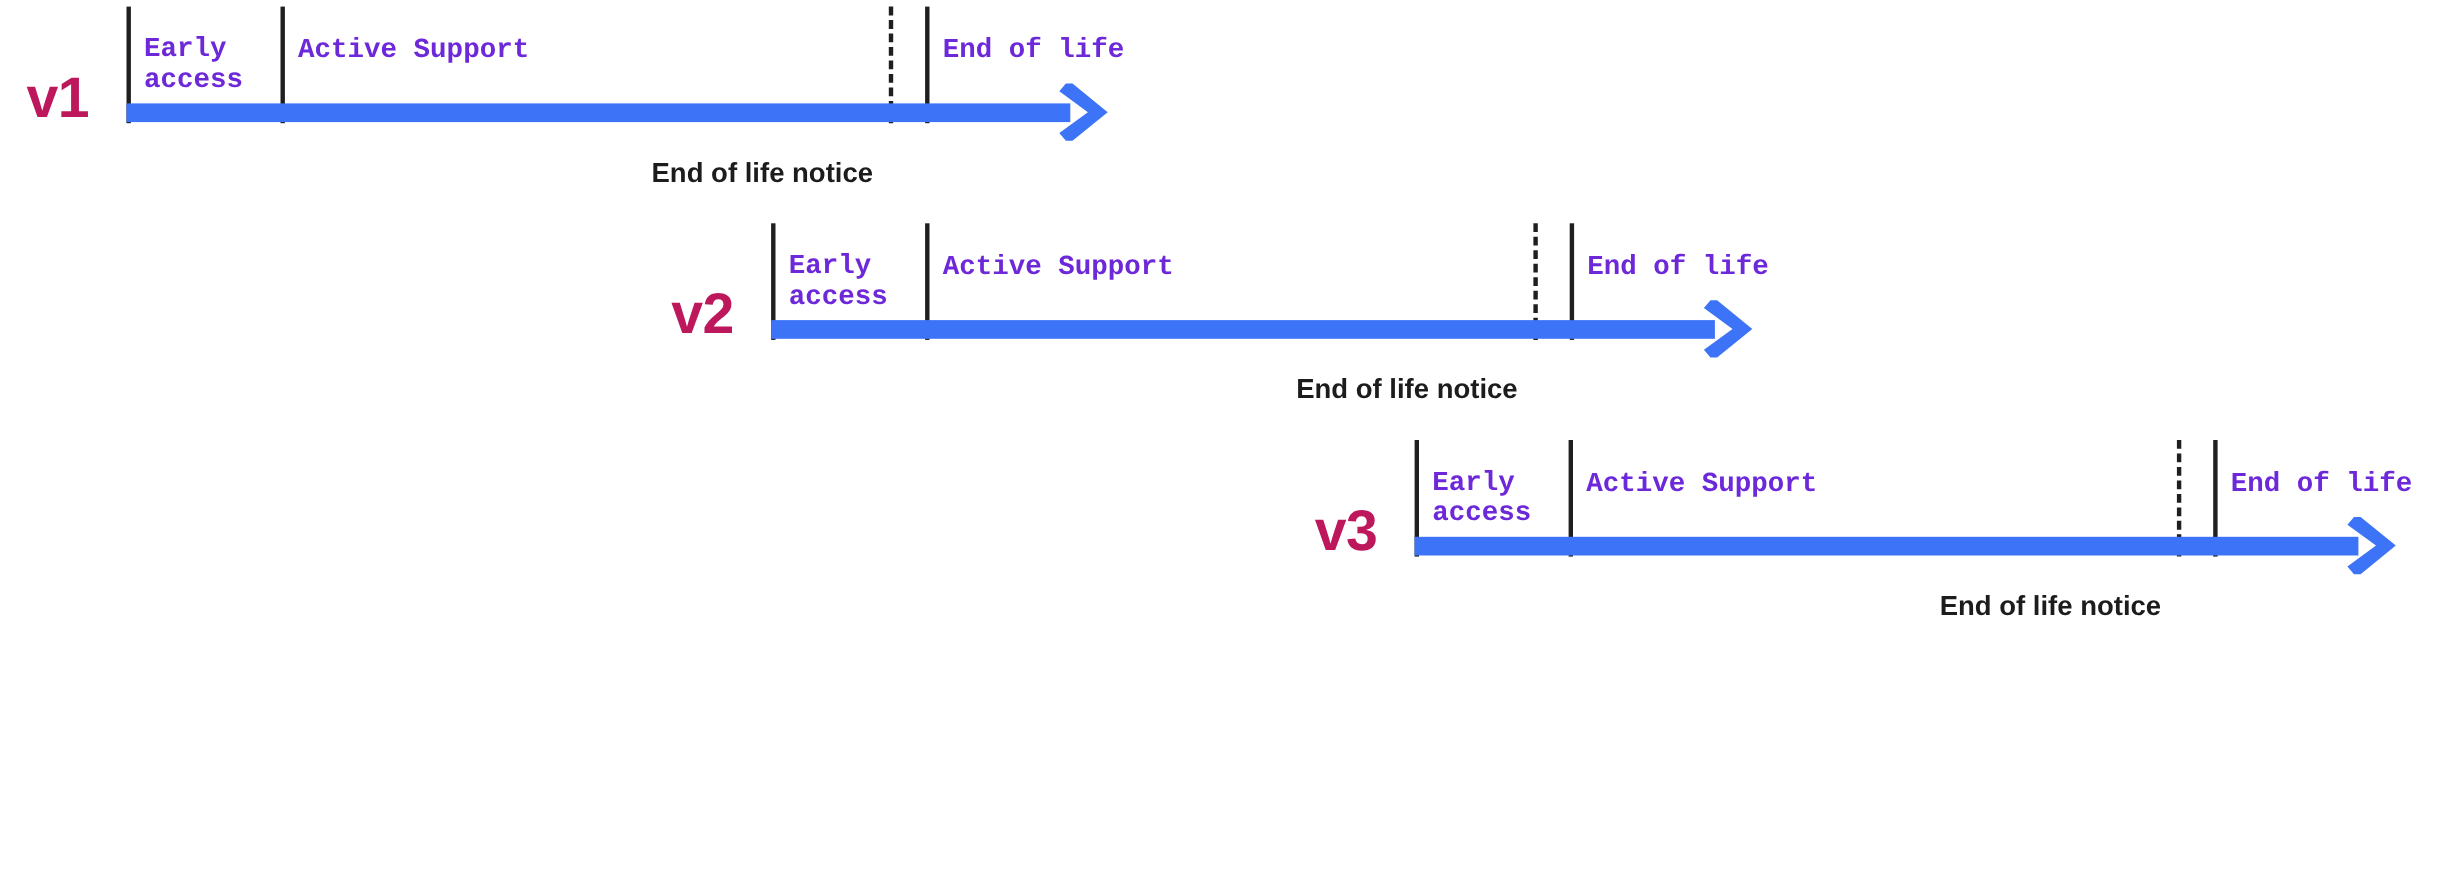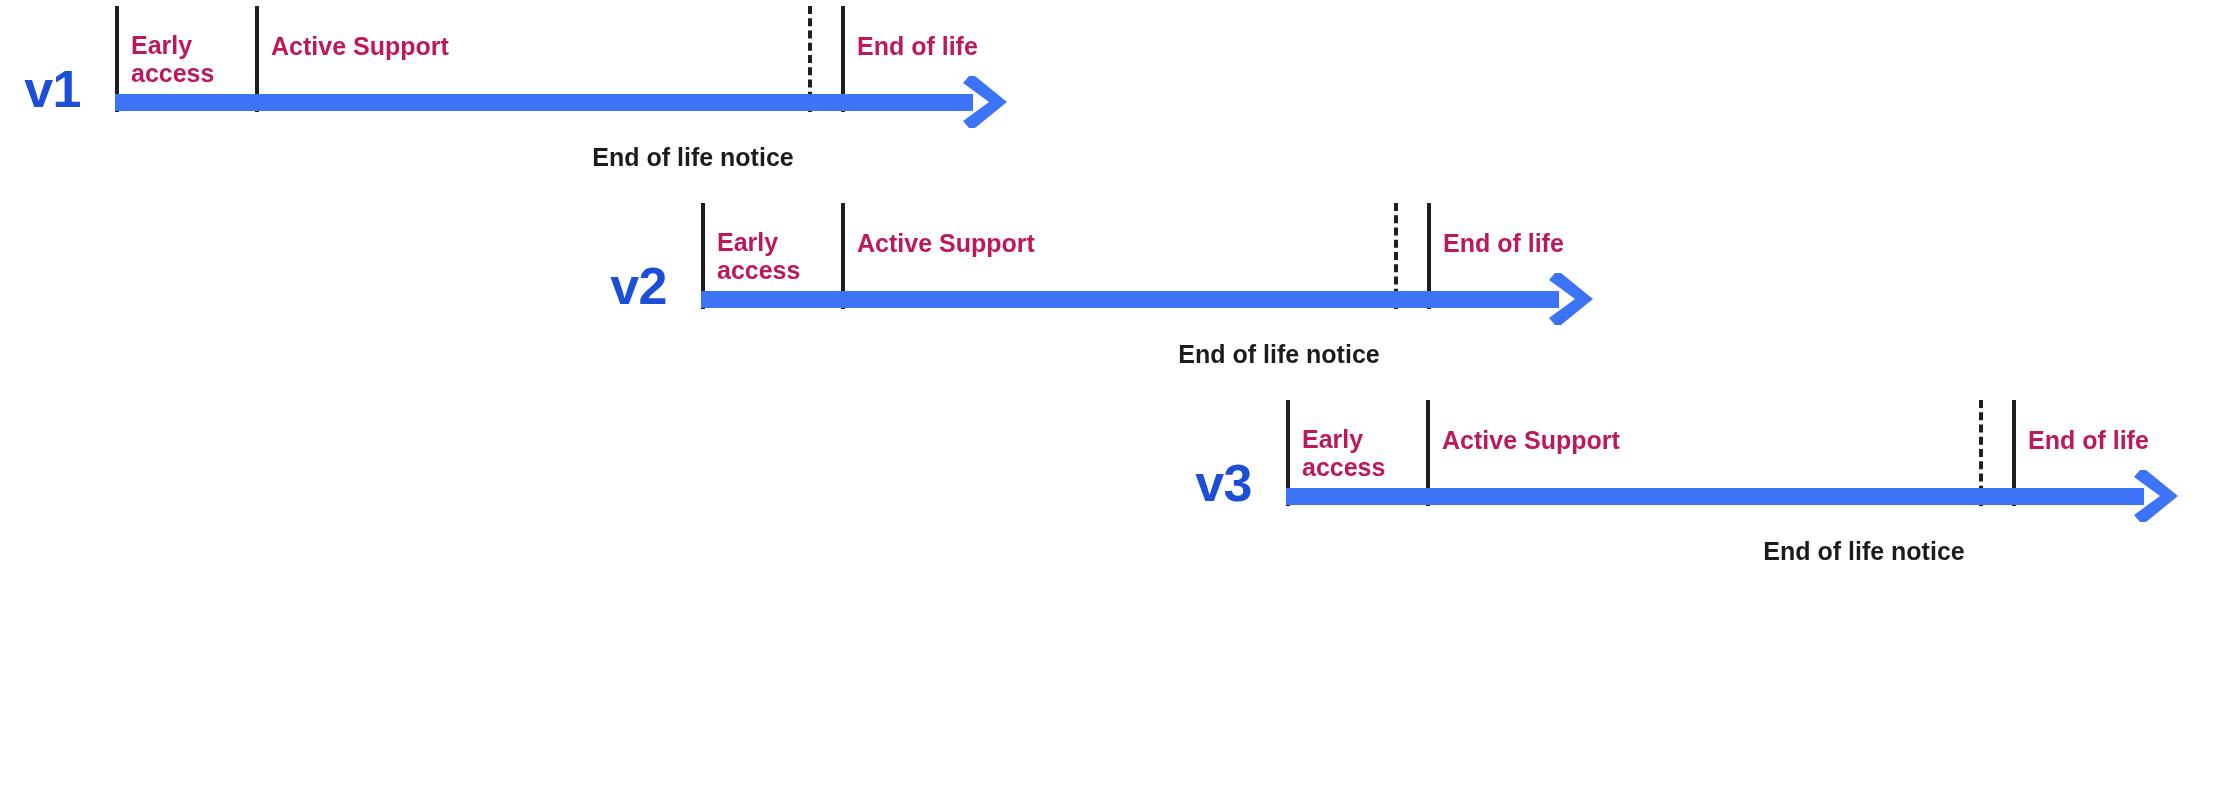--- a/index.html
+++ b/index.html
@@ -30,21 +30,21 @@
   }
 
   
   .version-label {
     position: absolute;
     right: 100%;
     bottom: 95px;
     margin-right: 34px;
     font-size: 52px;
     font-weight: 700;
-    color: #1d4ed8;
+    color: #be185d;
     letter-spacing: -0.5px;
     line-height: 1;
     white-space: nowrap;
   }
 
   
   .divider {
     position: absolute;
     bottom: 98px;
     width: 4px;
@@ -56,23 +56,24 @@
     background: none;
     border-left: 4px dashed #1f1f1f;
   }
 
   
   .phase-label {
     position: absolute;
     bottom: 150px;
     font-size: 25px;
     font-weight: 700;
-    color: #be185d;
+    color: #6d28d9;
     line-height: 1.12;
     white-space: pre-line;
+    font-family: Liberation Mono, monospace;
   }
   .phase-label.two-line {
     bottom: 123px;
   }
 
   
   .timeline-arrow {
     position: absolute;
     bottom: 78px;
     height: 60px;

